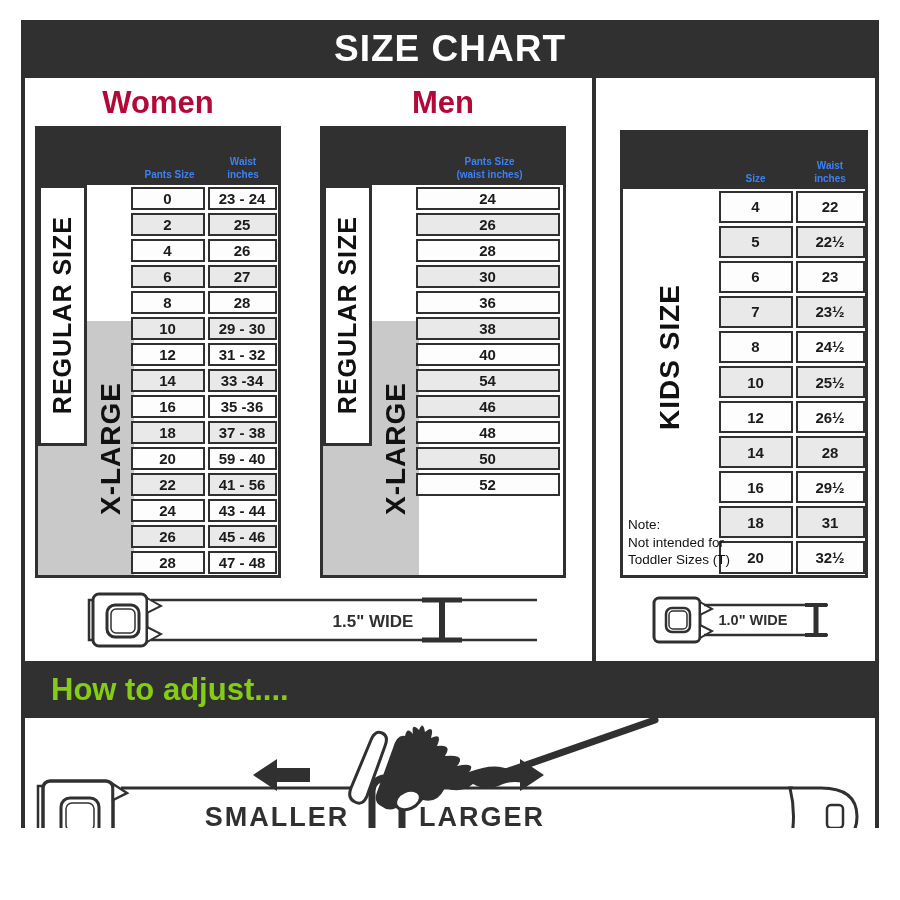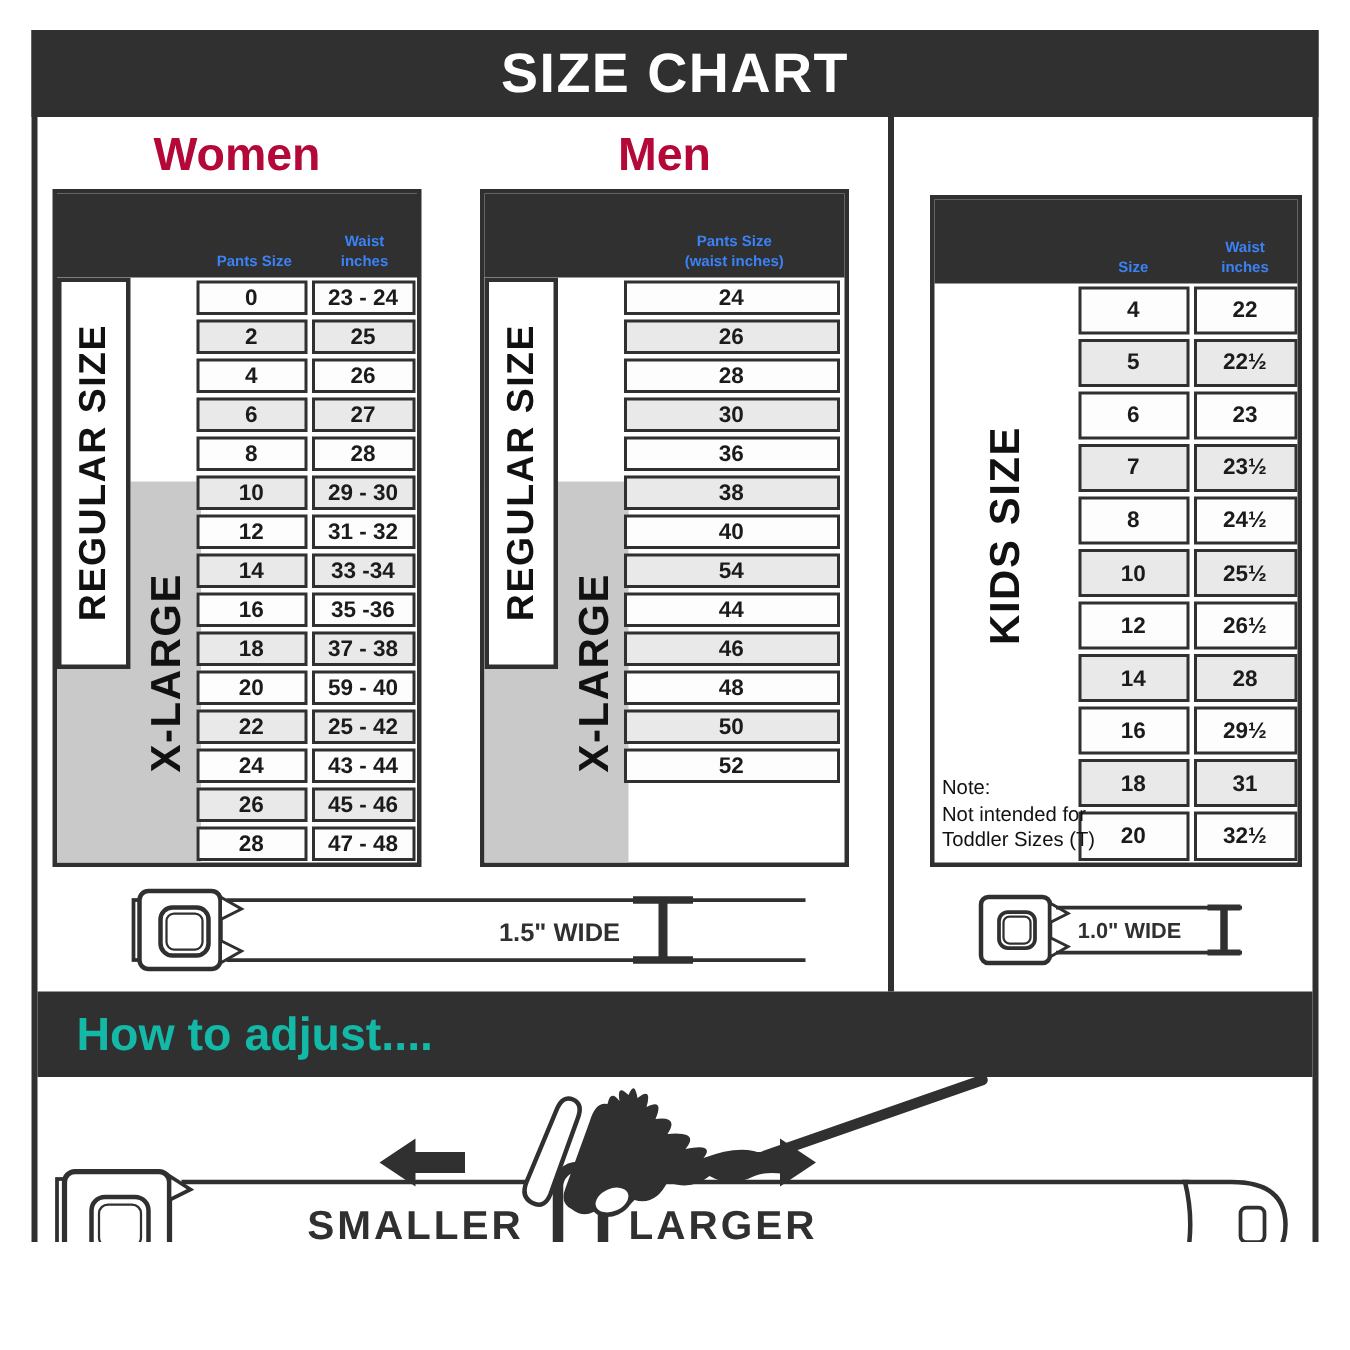--- a/index.html
+++ b/index.html
@@ -36,21 +36,21 @@
   .regbox { position:absolute; background:#fff; border:3px solid var(--dark); z-index:2;
             display:flex; align-items:center; justify-content:center; }
   .vlabel { writing-mode:vertical-rl; transform:rotate(180deg); font-weight:bold;
             color:#111; letter-spacing:1px; }
   .xzone { position:absolute; z-index:3; display:flex; align-items:center; justify-content:center; }
 
   .kids-note { position:absolute; left:5px; bottom:6px; width:120px; font-weight:normal;
                font-size:13.5px; line-height:1.3; color:#111; z-index:5; }
 
   .adjustbar { left:25px; top:661px; width:850px; height:57px; background:var(--dark);
-               color:#14b8a6; font-weight:bold; font-size:31px; line-height:57px;
+               color:#84cc16; font-weight:bold; font-size:31px; line-height:57px;
                padding-left:26px; }
 
   svg { display:block; }
   svg text { font-family:"Liberation Sans",sans-serif; font-weight:bold; fill:var(--dark); }
   .ln { stroke:var(--dark); fill:none; }
   .fl { fill:var(--dark); stroke:none; }
   .wh { fill:#fff; stroke:var(--dark); }
 </style>
 </head>
 <body>
@@ -96,21 +96,21 @@
         <div class="cell">31 - 32</div>
         <div class="cell alt">14</div>
         <div class="cell alt">33 -34</div>
         <div class="cell">16</div>
         <div class="cell">35 -36</div>
         <div class="cell alt">18</div>
         <div class="cell alt">37 - 38</div>
         <div class="cell">20</div>
         <div class="cell">59 - 40</div>
         <div class="cell alt">22</div>
-        <div class="cell alt">25 - 42</div>
+        <div class="cell alt">41 - 56</div>
         <div class="cell">24</div>
         <div class="cell">43 - 44</div>
         <div class="cell alt">26</div>
         <div class="cell alt">45 - 46</div>
         <div class="cell">28</div>
         <div class="cell">47 - 48</div>
       </div>
   </div>
 
   <div class="abs tablebox" style="left:320px;top:126px;width:246px;height:452px;">
@@ -127,21 +127,20 @@
     </div>
     <div class="rows" style="left:91px;top:56px;grid-template-columns:147px;grid-auto-rows:26px;">
         <div class="cell">24</div>
         <div class="cell alt">26</div>
         <div class="cell">28</div>
         <div class="cell alt">30</div>
         <div class="cell">36</div>
         <div class="cell alt">38</div>
         <div class="cell">40</div>
         <div class="cell alt">54</div>
-        <div class="cell">44</div>
         <div class="cell alt">46</div>
         <div class="cell">48</div>
         <div class="cell alt">50</div>
         <div class="cell">52</div>
       </div>
   </div>
 
   <div class="abs tablebox" style="left:620px;top:130px;width:248px;height:448px;">
     <div class="thead">
       <div class="th" style="left:94px;width:77px;">Size</div>

